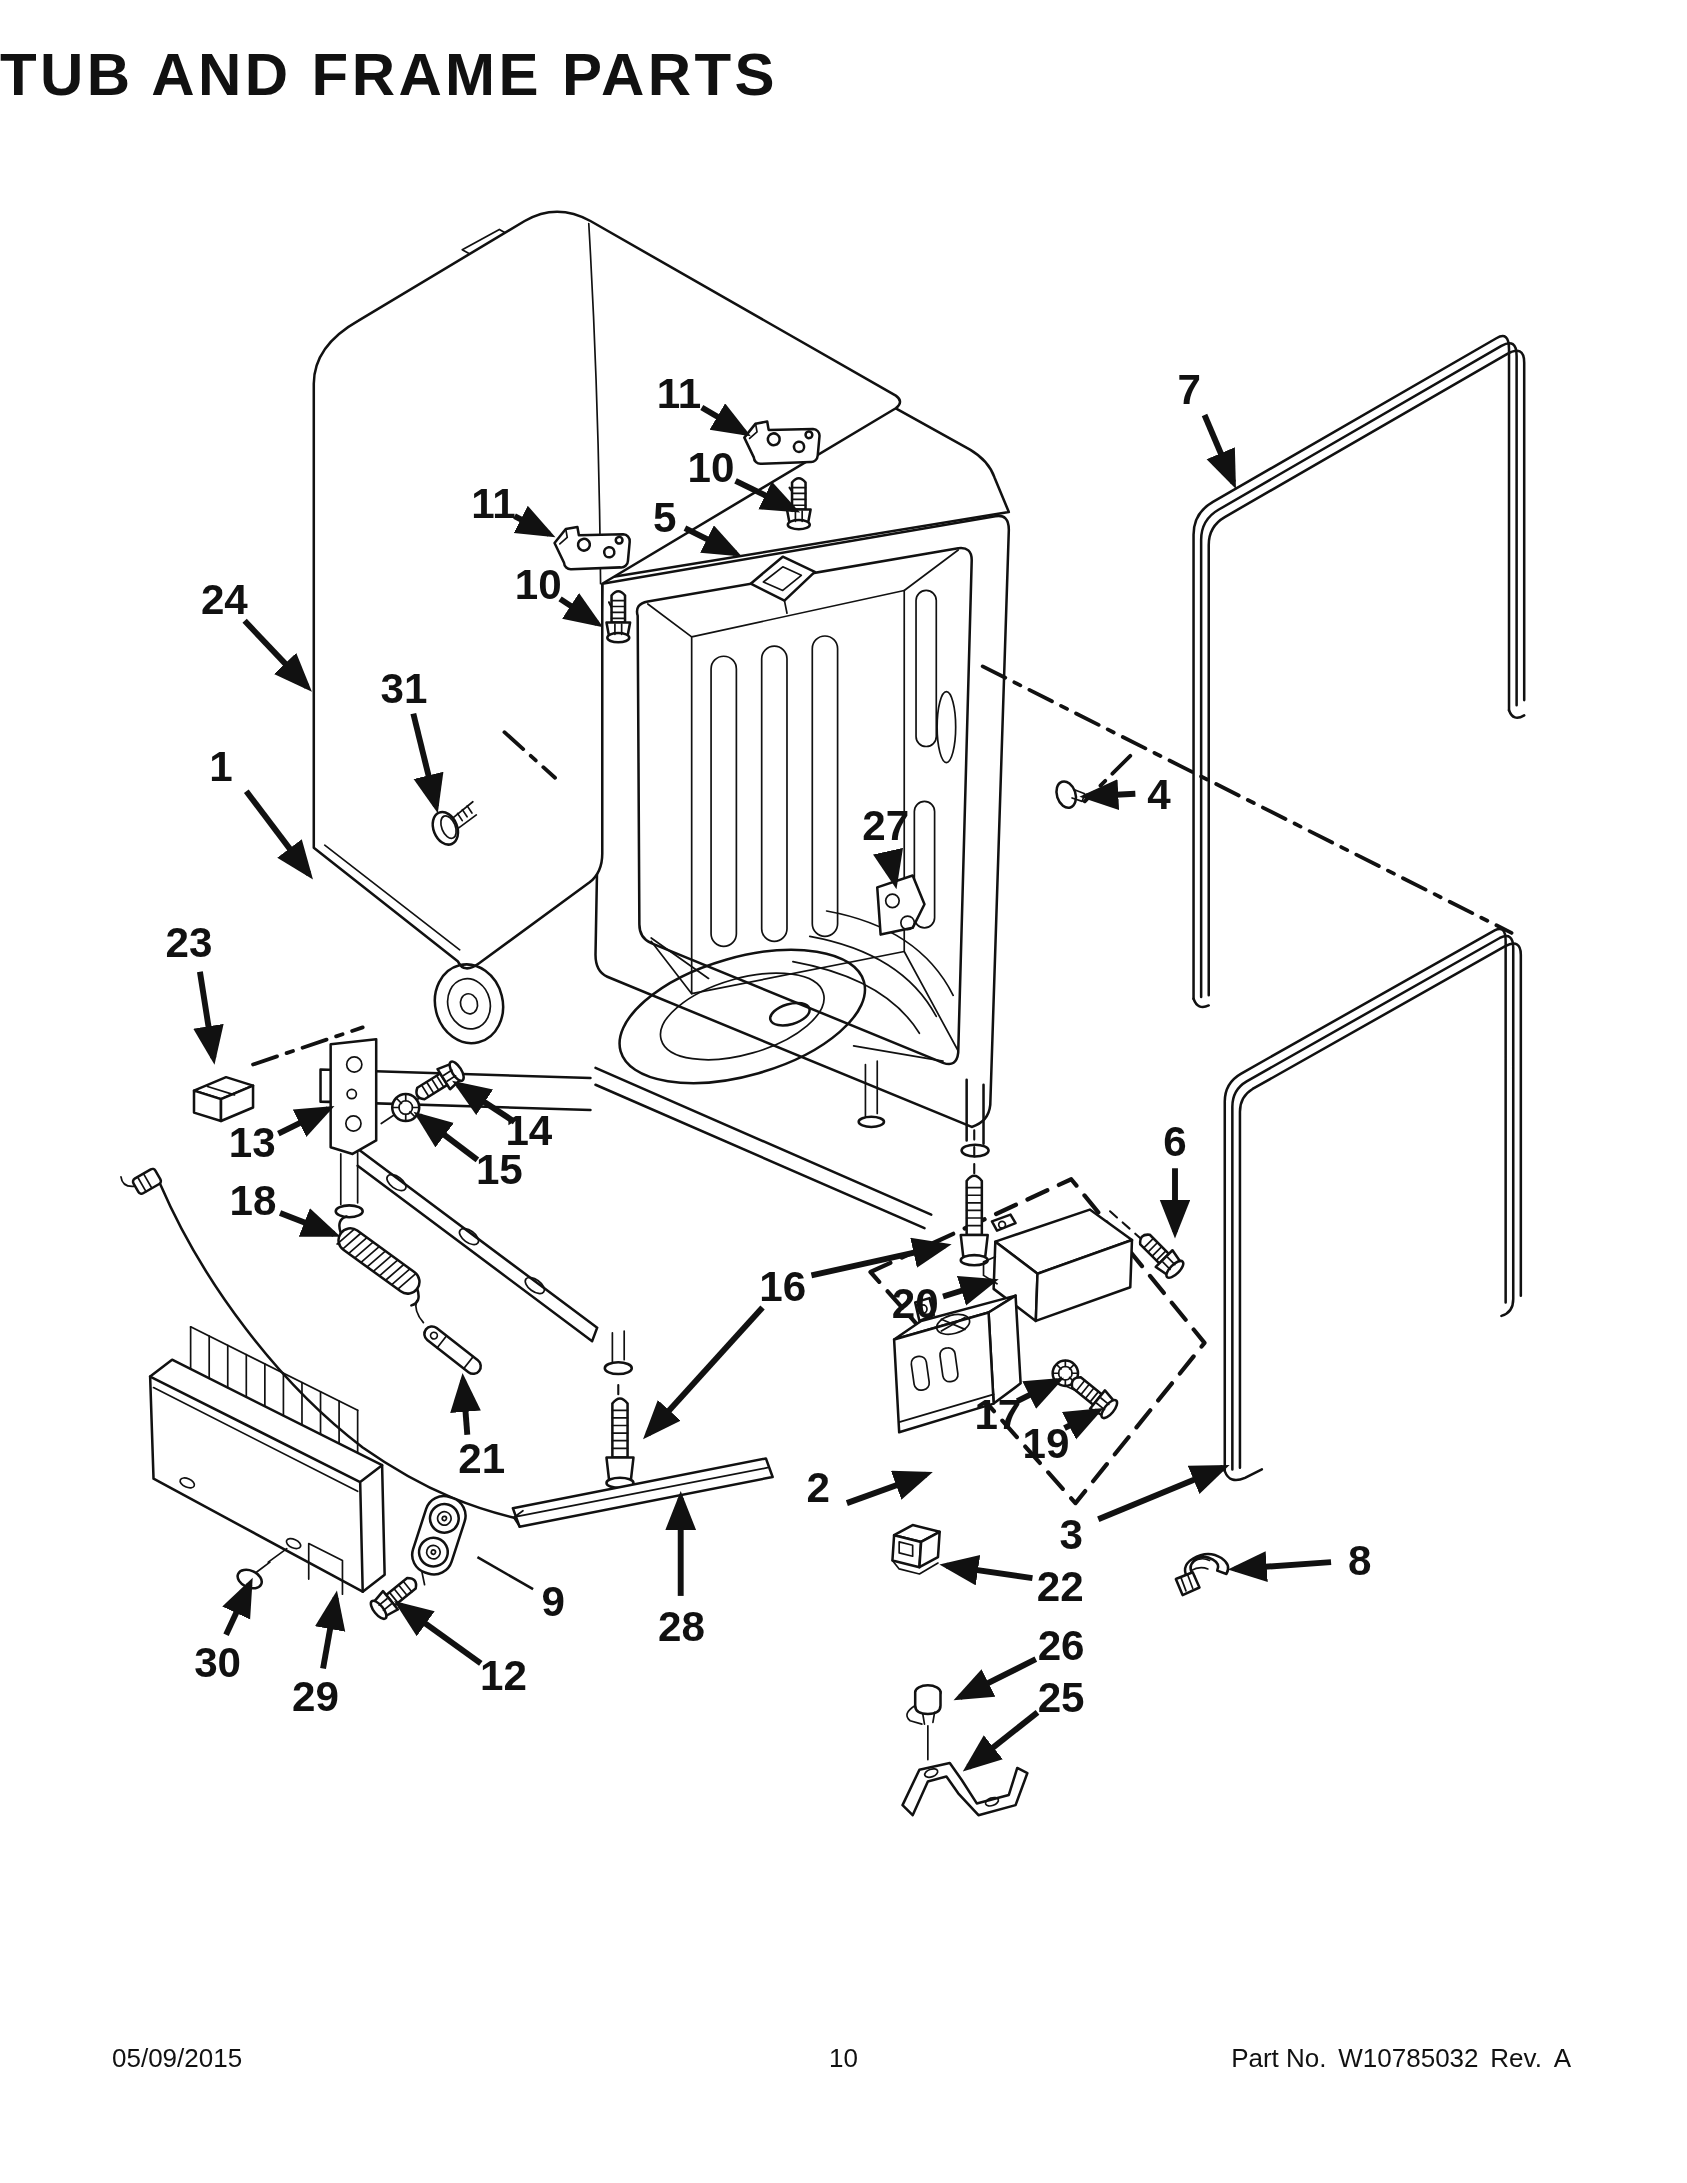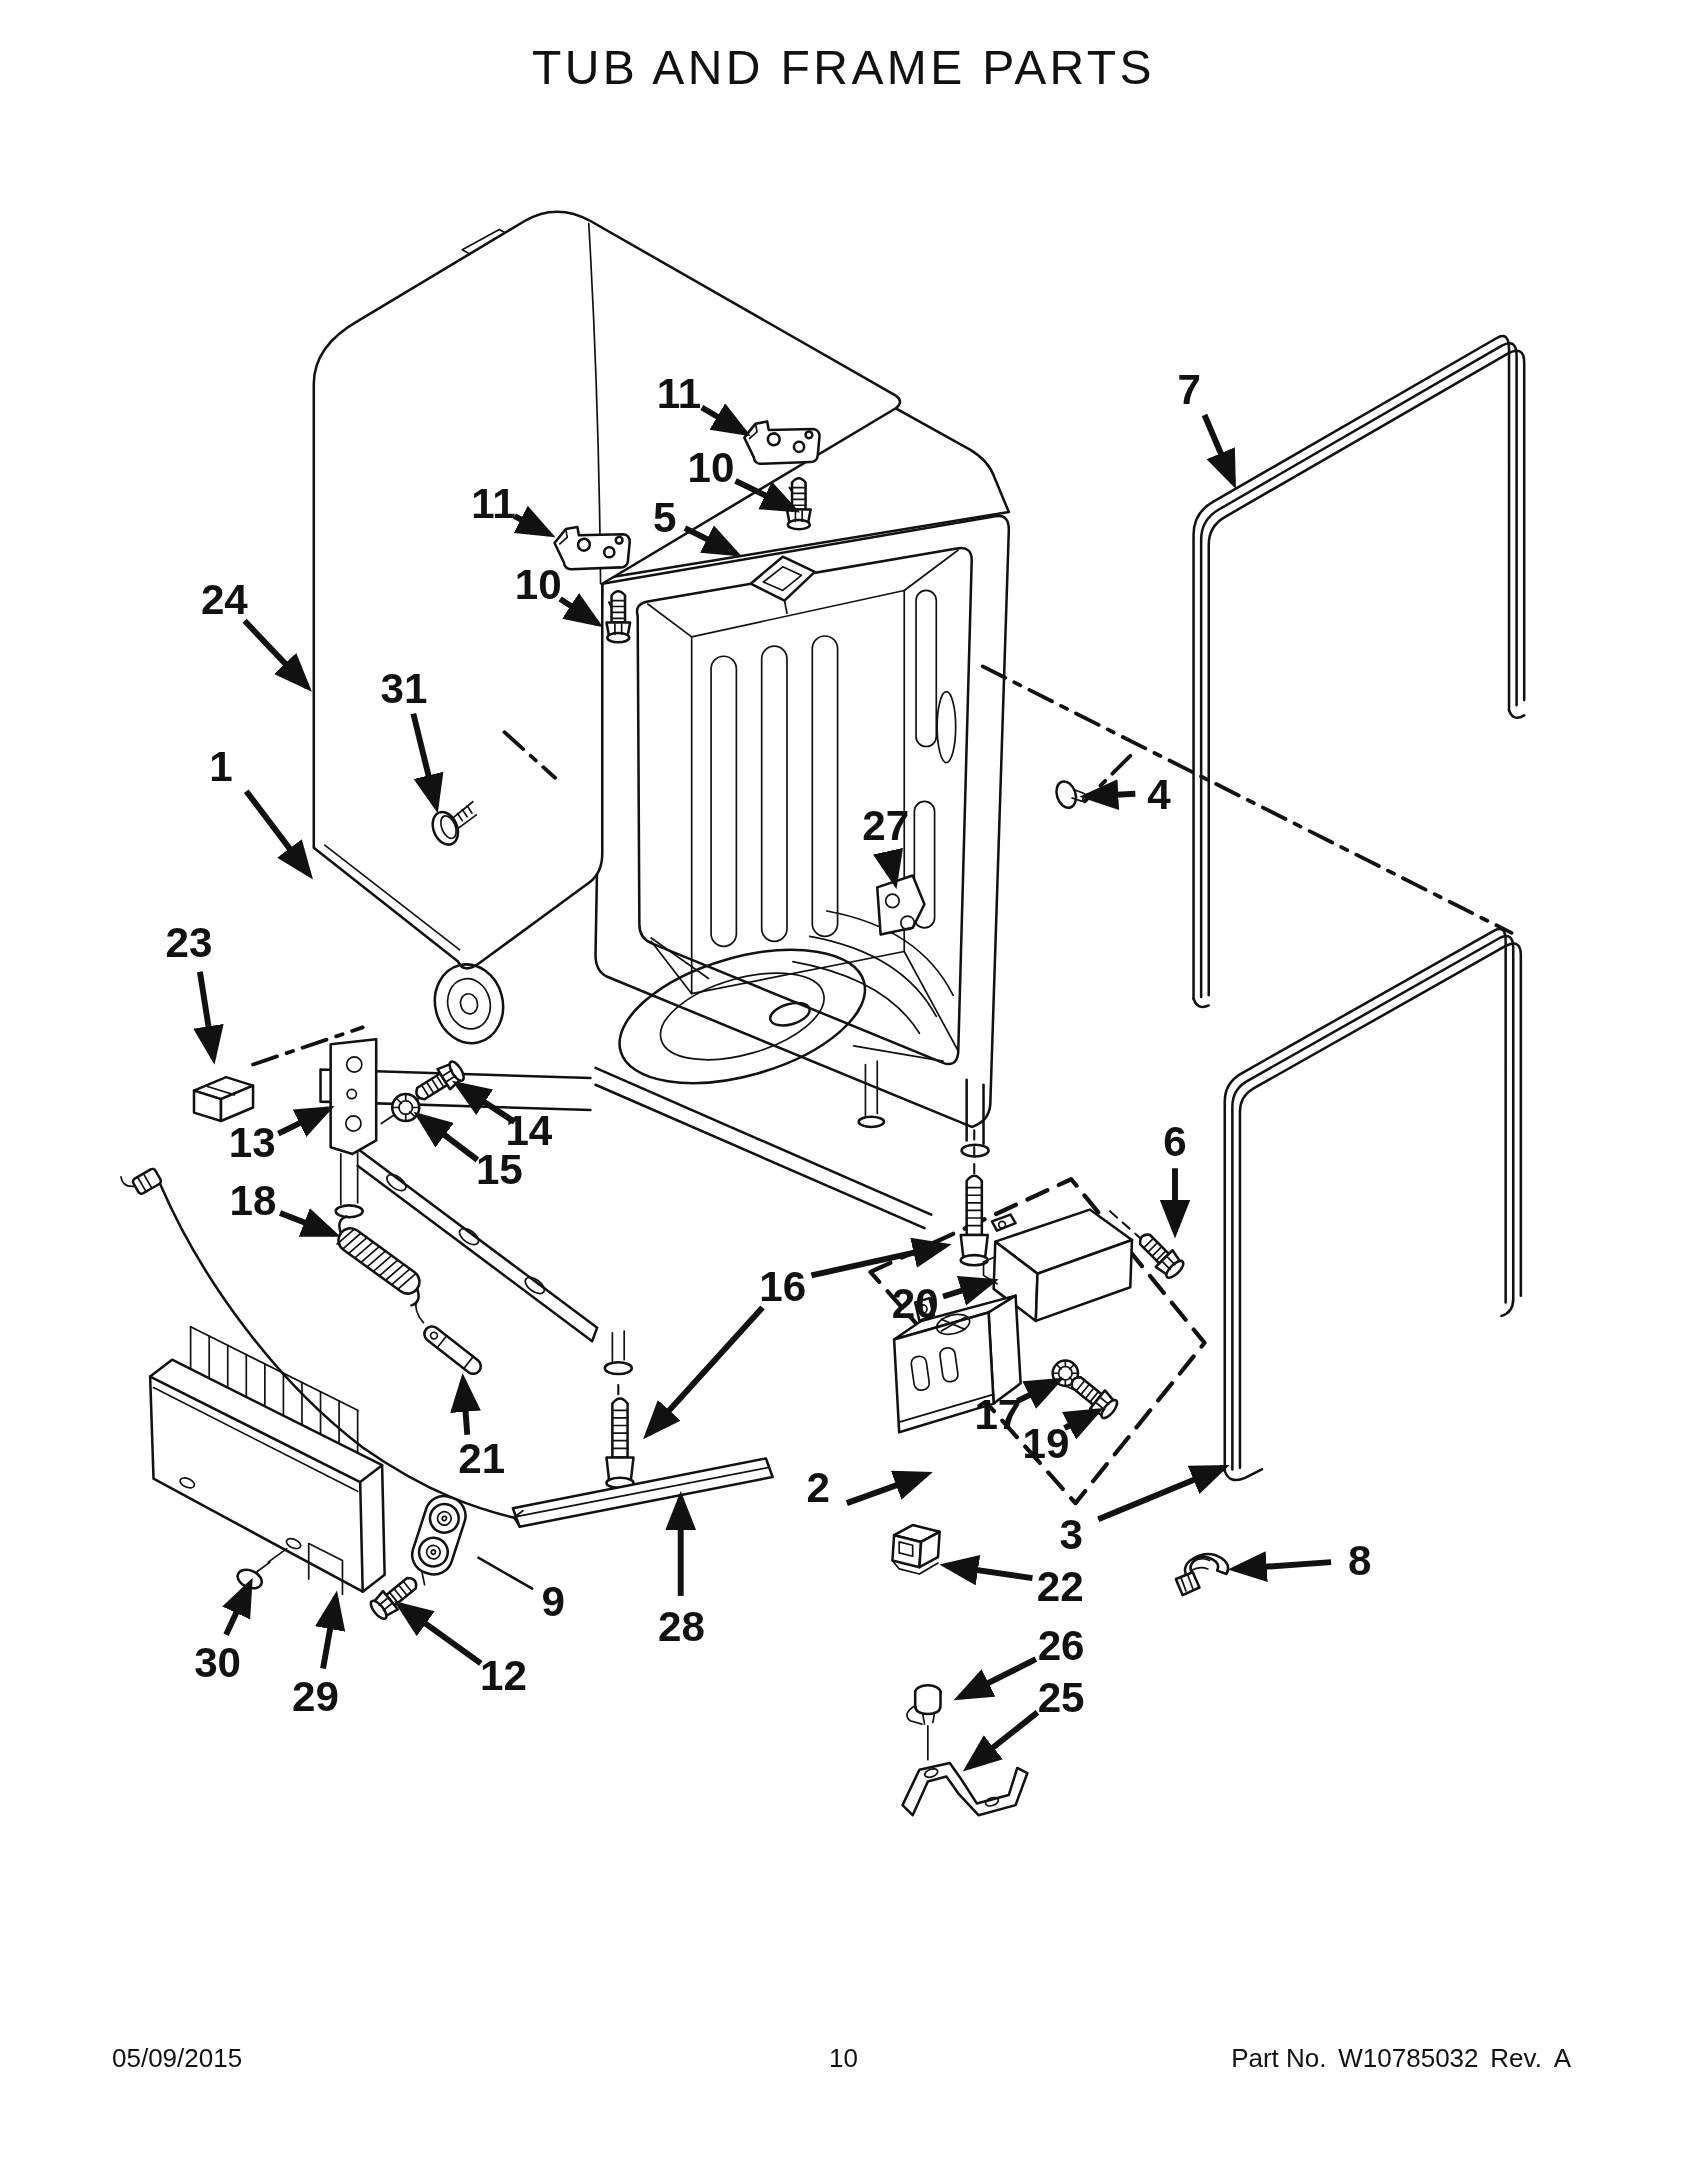--- a/index.html
+++ b/index.html
@@ -1,19 +1,19 @@
 <!DOCTYPE html>
 <html style="font-size:13.5px"><head>
 <meta charset="utf-8">
 <style>
   html,body{margin:0;padding:0;background:#fff;}
   .page{position:relative;width:1687px;height:2183px;background:#fff;overflow:hidden;
         font-family:"Liberation Sans",sans-serif;color:#111;}
-  .title{position:absolute;top:40px;left:0;width:100%;text-align:center;
-         font-size:48px;font-weight:normal;letter-spacing:3.4px;white-space:pre;}
+  .title{position:absolute;top:40px;left:0;width:100%;
+         font-size:60px;font-weight:bold;letter-spacing:3.4px;white-space:pre;}
   .footer{position:absolute;top:2043px;left:0;width:100%;font-size:26px;}
   .f-date{position:absolute;left:112px;top:0;}
   .f-page{position:absolute;left:0;width:100%;text-align:center;top:0;}
   .f-part{position:absolute;right:116px;top:0;white-space:pre;}
   .f-part span{margin-left:11.8px;}
   .f-part span:first-child{margin-left:5px;}
   svg{position:absolute;left:0;top:0;}
   .ln *,.ln{stroke:#111;fill:none;stroke-width:3;stroke-linecap:round;stroke-linejoin:round;}
   .wh{fill:#fff;}
   .thin{stroke-width:2;}

